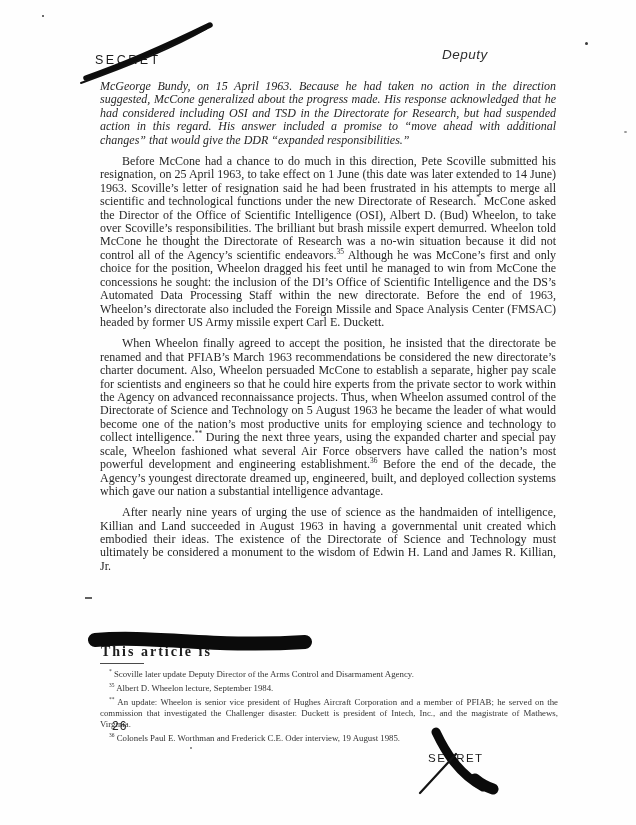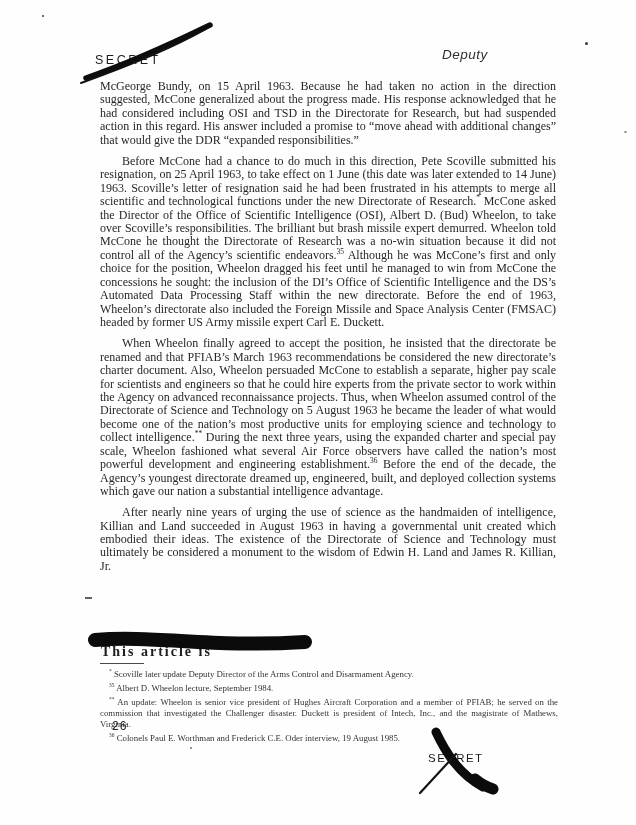--- a/index.html
+++ b/index.html
@@ -7,21 +7,21 @@
     position:relative;width:636px;height:825px;background:#fefefe;
     font-family:"Liberation Serif",serif;color:#262626;overflow:hidden;
     margin:0 auto;
   }
   
   .content{
     position:absolute;left:100px;top:80px;width:456px;
     font-size:12px;line-height:13.45px;text-align:justify;
   }
   .para{margin:0 0 7.5px 0;text-indent:22px;}
-  .para.no-indent{text-indent:0;}
+  .para.no-indent{text-indent:0;font-style:italic;}
   sup{font-size:0.62em;vertical-align:super;line-height:0;}
   
   .stamp{
     position:absolute;font-family:"Liberation Sans",sans-serif;
     color:#1c1c1c;white-space:nowrap;
   }
   #stamp-top{left:95px;top:53px;font-size:12.5px;letter-spacing:2.5px;}
   #stamp-bottom{left:428px;top:752px;font-size:11.5px;letter-spacing:1.5px;}
   #running-title{
     position:absolute;left:442px;top:47px;

